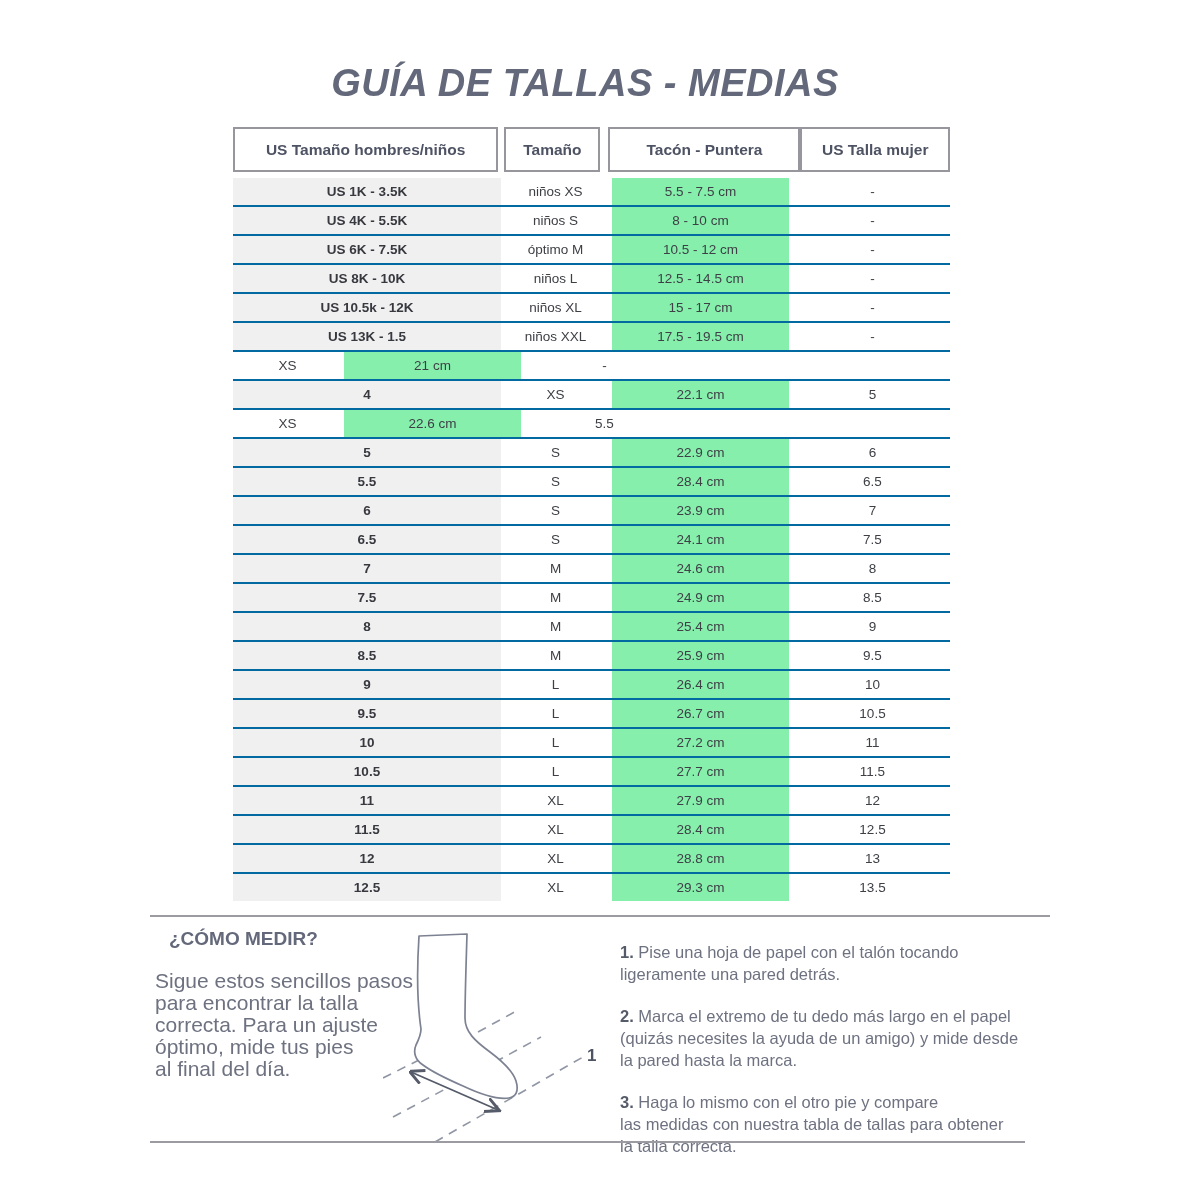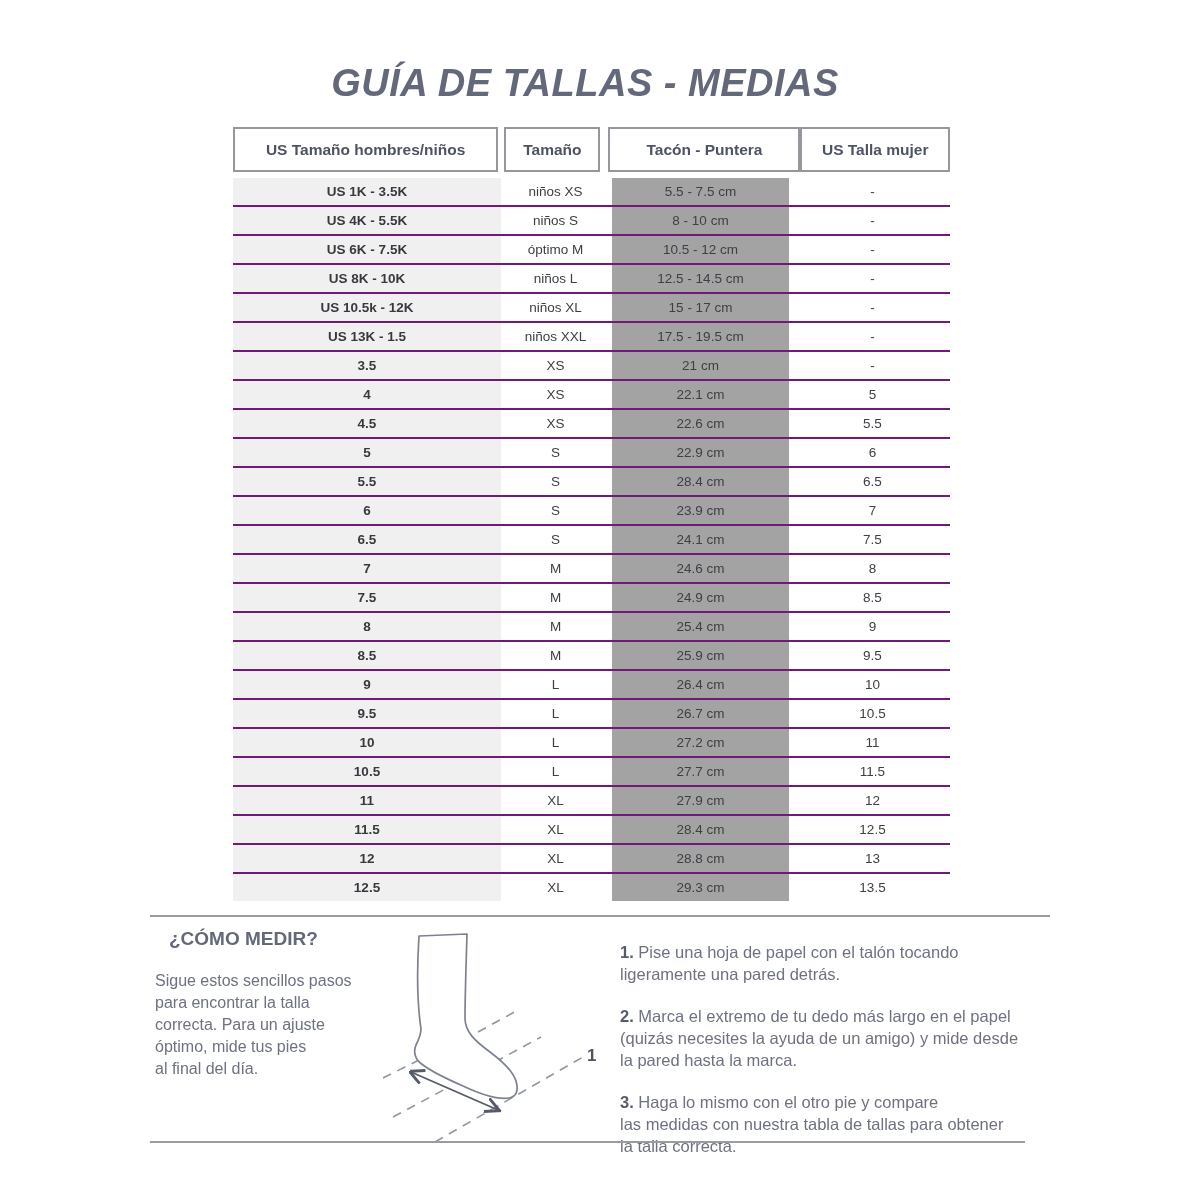--- a/index.html
+++ b/index.html
@@ -14,40 +14,40 @@
   .table-wrap { position:absolute; left:233px; top:127px; width:717px; }
   .header-row { display:flex; }
   .hbox {
     height:45px; box-sizing:border-box; border:2px solid #96969c;
     display:flex; align-items:center; justify-content:center;
     font-weight:bold; font-size:15.5px; color:#4e5364; background:#ffffff;
   }
   .w1 { width:268px; } .w2 { width:97px; margin-left:6px; }
   .w3 { width:194px; margin-left:8px; } .w4 { width:151px; margin-left:0; }
   .rows { margin-top:6px; }
-  .trow { display:flex; height:27px; border-bottom:2px solid #701a75; }
+  .trow { display:flex; height:27px; border-bottom:2px solid #0369a1; }
   .trow:last-child { border-bottom:none; }
   .cell {
     text-align:center; line-height:27px; font-size:13.5px; color:#3e4046;
     white-space:nowrap; overflow:hidden;
   }
   .c1 { width:268px; background:#f0f0f1; font-weight:bold; color:#38393f; }
   .c2 { width:97px;  margin-left:6px; }
-  .c3 { width:177px; margin-left:8px; background:#a3a3a3; }
+  .c3 { width:177px; margin-left:8px; background:#86efac; }
   .c4 { width:151px; margin-left:8px; }
   .divider { position:absolute; height:2px; background:#9b9ba1; }
   .divider.top    { left:150px; top:915px;  width:900px; }
   .divider.bottom { left:150px; top:1141px; width:875px; }
   .howto-heading {
     position:absolute; left:169px; top:928px;
     font-size:19px; font-weight:bold; color:#63687a;
   }
   .howto-intro {
     position:absolute; left:155px; top:970px; width:270px;
-    font-size:16px; line-height:22px; color:#6e7280; white-space:pre-line;
+    font-size:21px; line-height:22px; color:#6e7280; white-space:pre-line;
   }
   .steps { position:absolute; left:620px; top:924px; width:460px; }
   .step { margin-bottom:20px; font-size:16.5px; line-height:22px; color:#6e7280; }
   .step .num { font-weight:bold; color:#565b6a; }
   .step .txt { white-space:pre-line; }
   .diagram { position:absolute; left:383px; top:922px; }
 </style>
 </head>
 <body>
 
@@ -93,33 +93,31 @@
           <div class="cell c3">15 - 17 cm</div>
           <div class="cell c4">-</div>
         </div>
         <div class="trow">
           <div class="cell c1">US 13K - 1.5</div>
           <div class="cell c2">niños XXL</div>
           <div class="cell c3">17.5 - 19.5 cm</div>
           <div class="cell c4">-</div>
         </div>
         <div class="trow">
-          <div class="cell c1">3.5</div>
           <div class="cell c2">XS</div>
           <div class="cell c3">21 cm</div>
           <div class="cell c4">-</div>
         </div>
         <div class="trow">
           <div class="cell c1">4</div>
           <div class="cell c2">XS</div>
           <div class="cell c3">22.1 cm</div>
           <div class="cell c4">5</div>
         </div>
         <div class="trow">
-          <div class="cell c1">4.5</div>
           <div class="cell c2">XS</div>
           <div class="cell c3">22.6 cm</div>
           <div class="cell c4">5.5</div>
         </div>
         <div class="trow">
           <div class="cell c1">5</div>
           <div class="cell c2">S</div>
           <div class="cell c3">22.9 cm</div>
           <div class="cell c4">6</div>
         </div>

